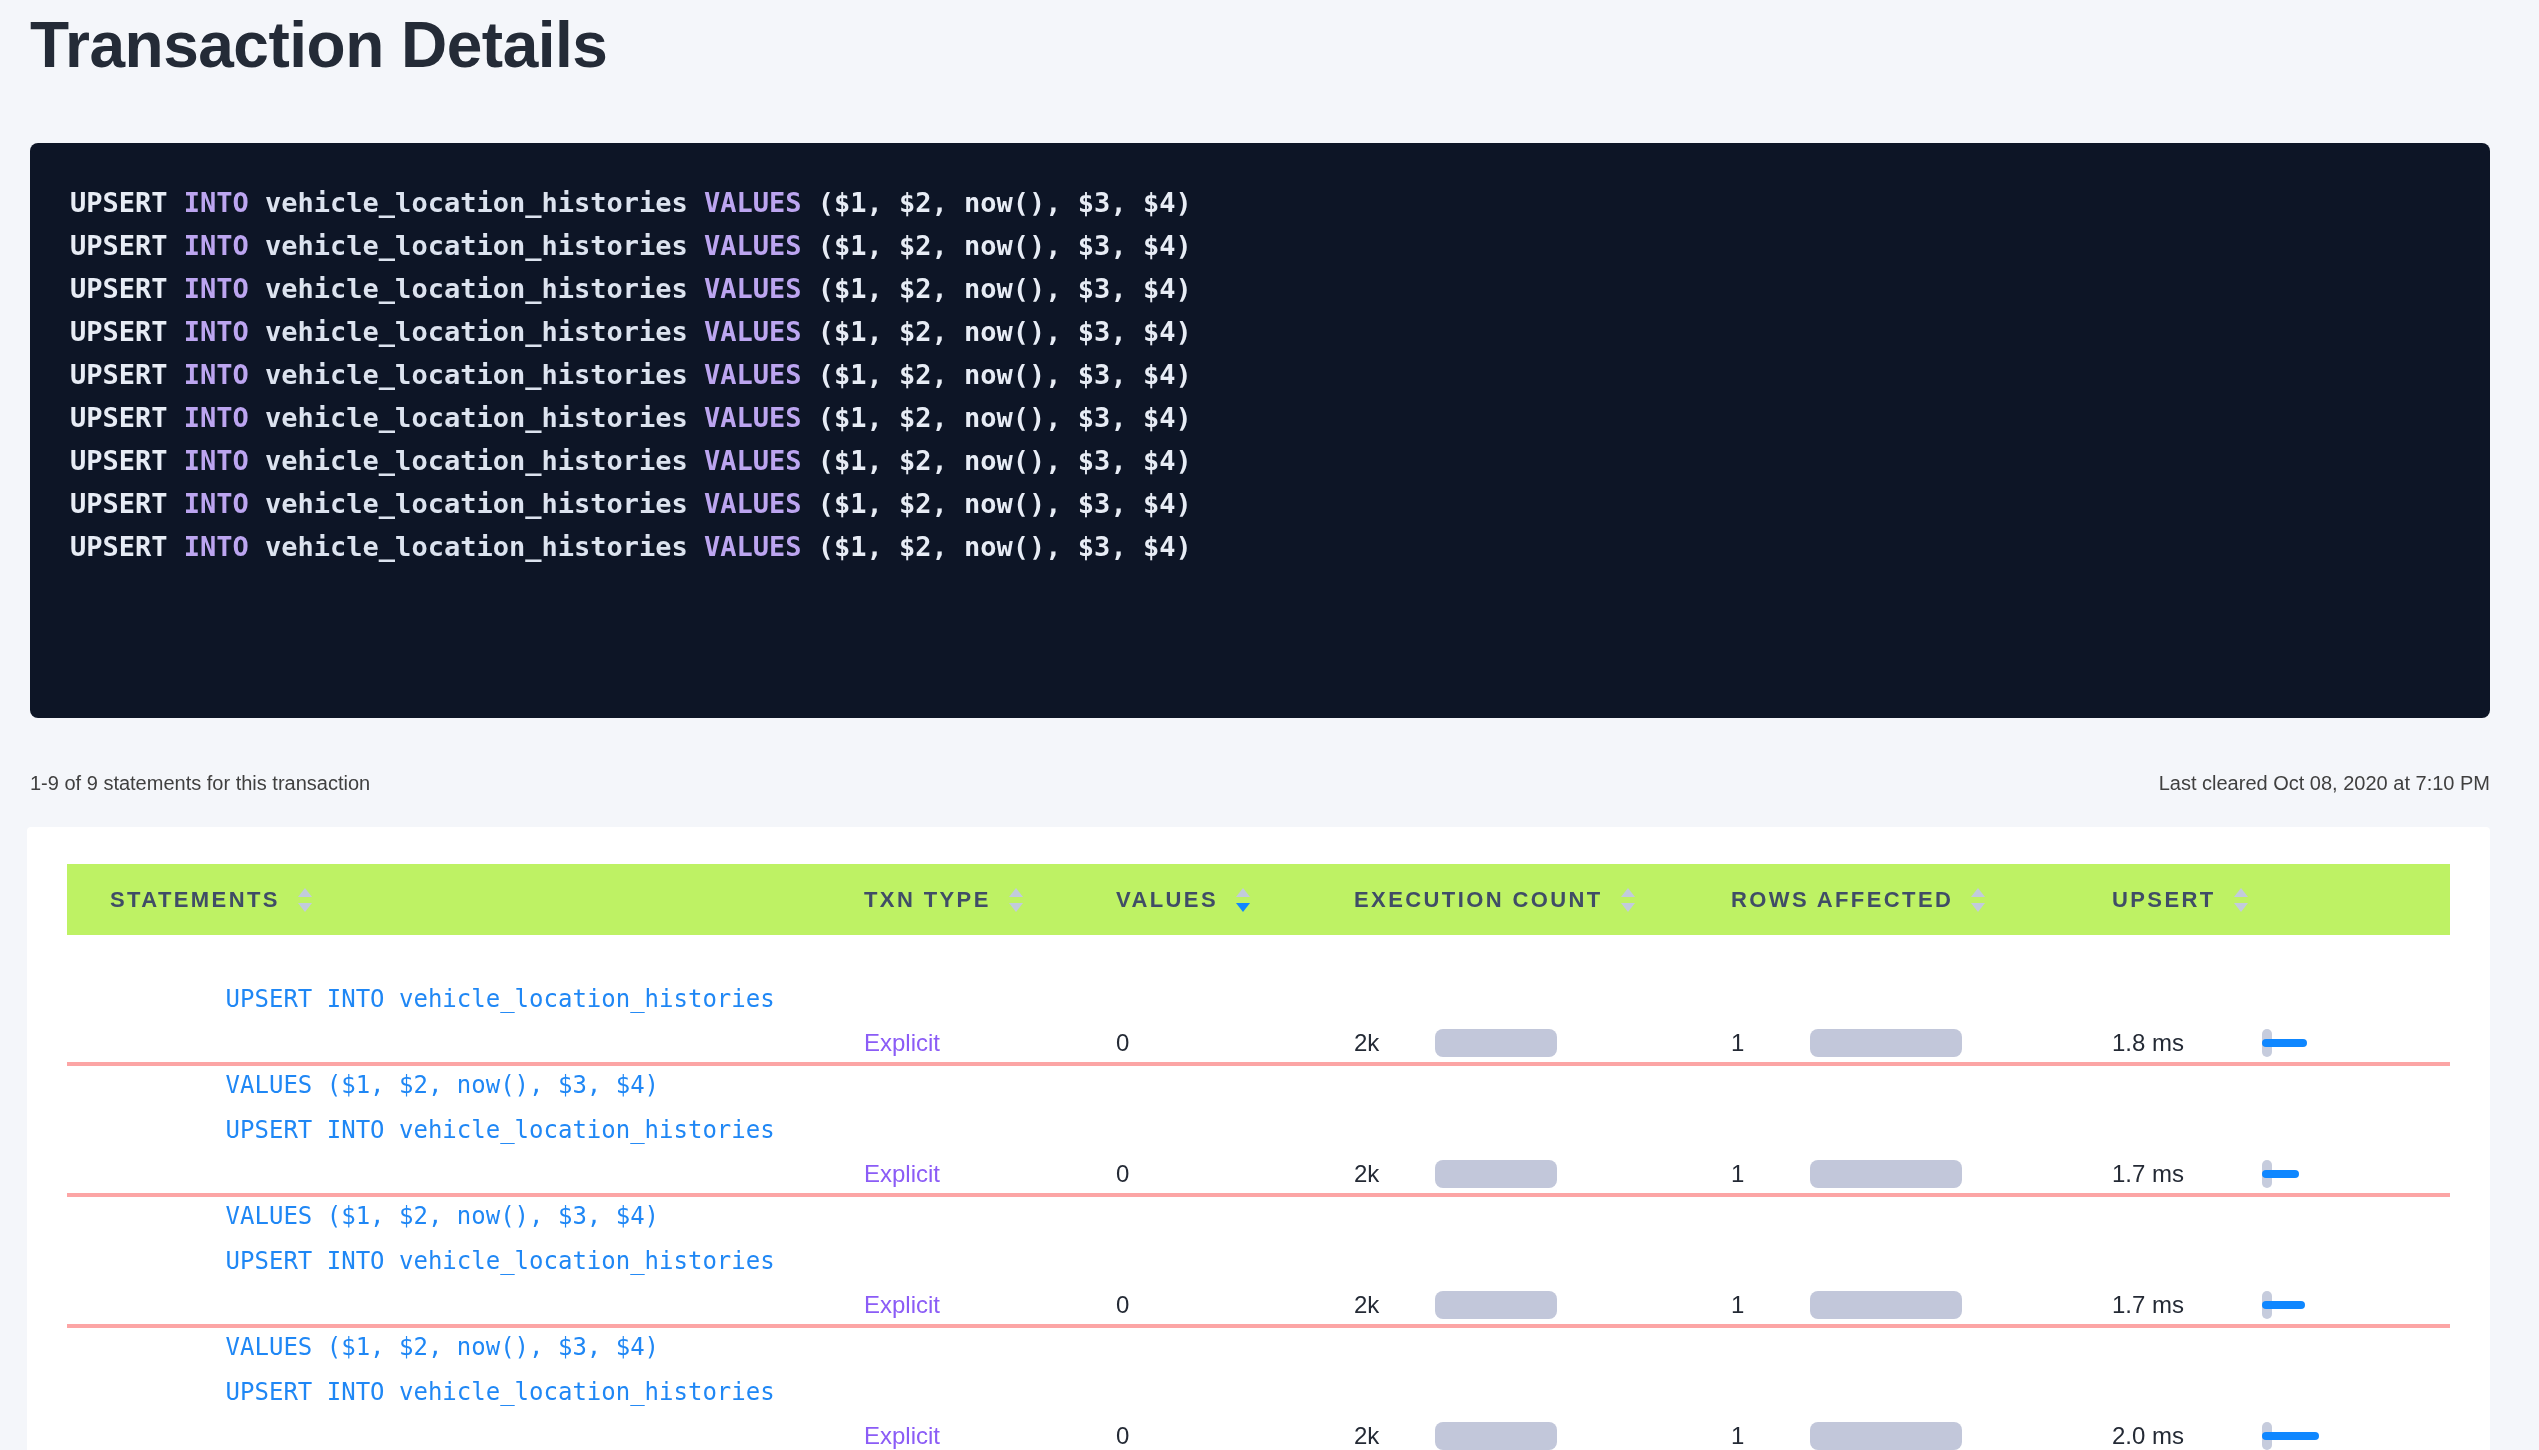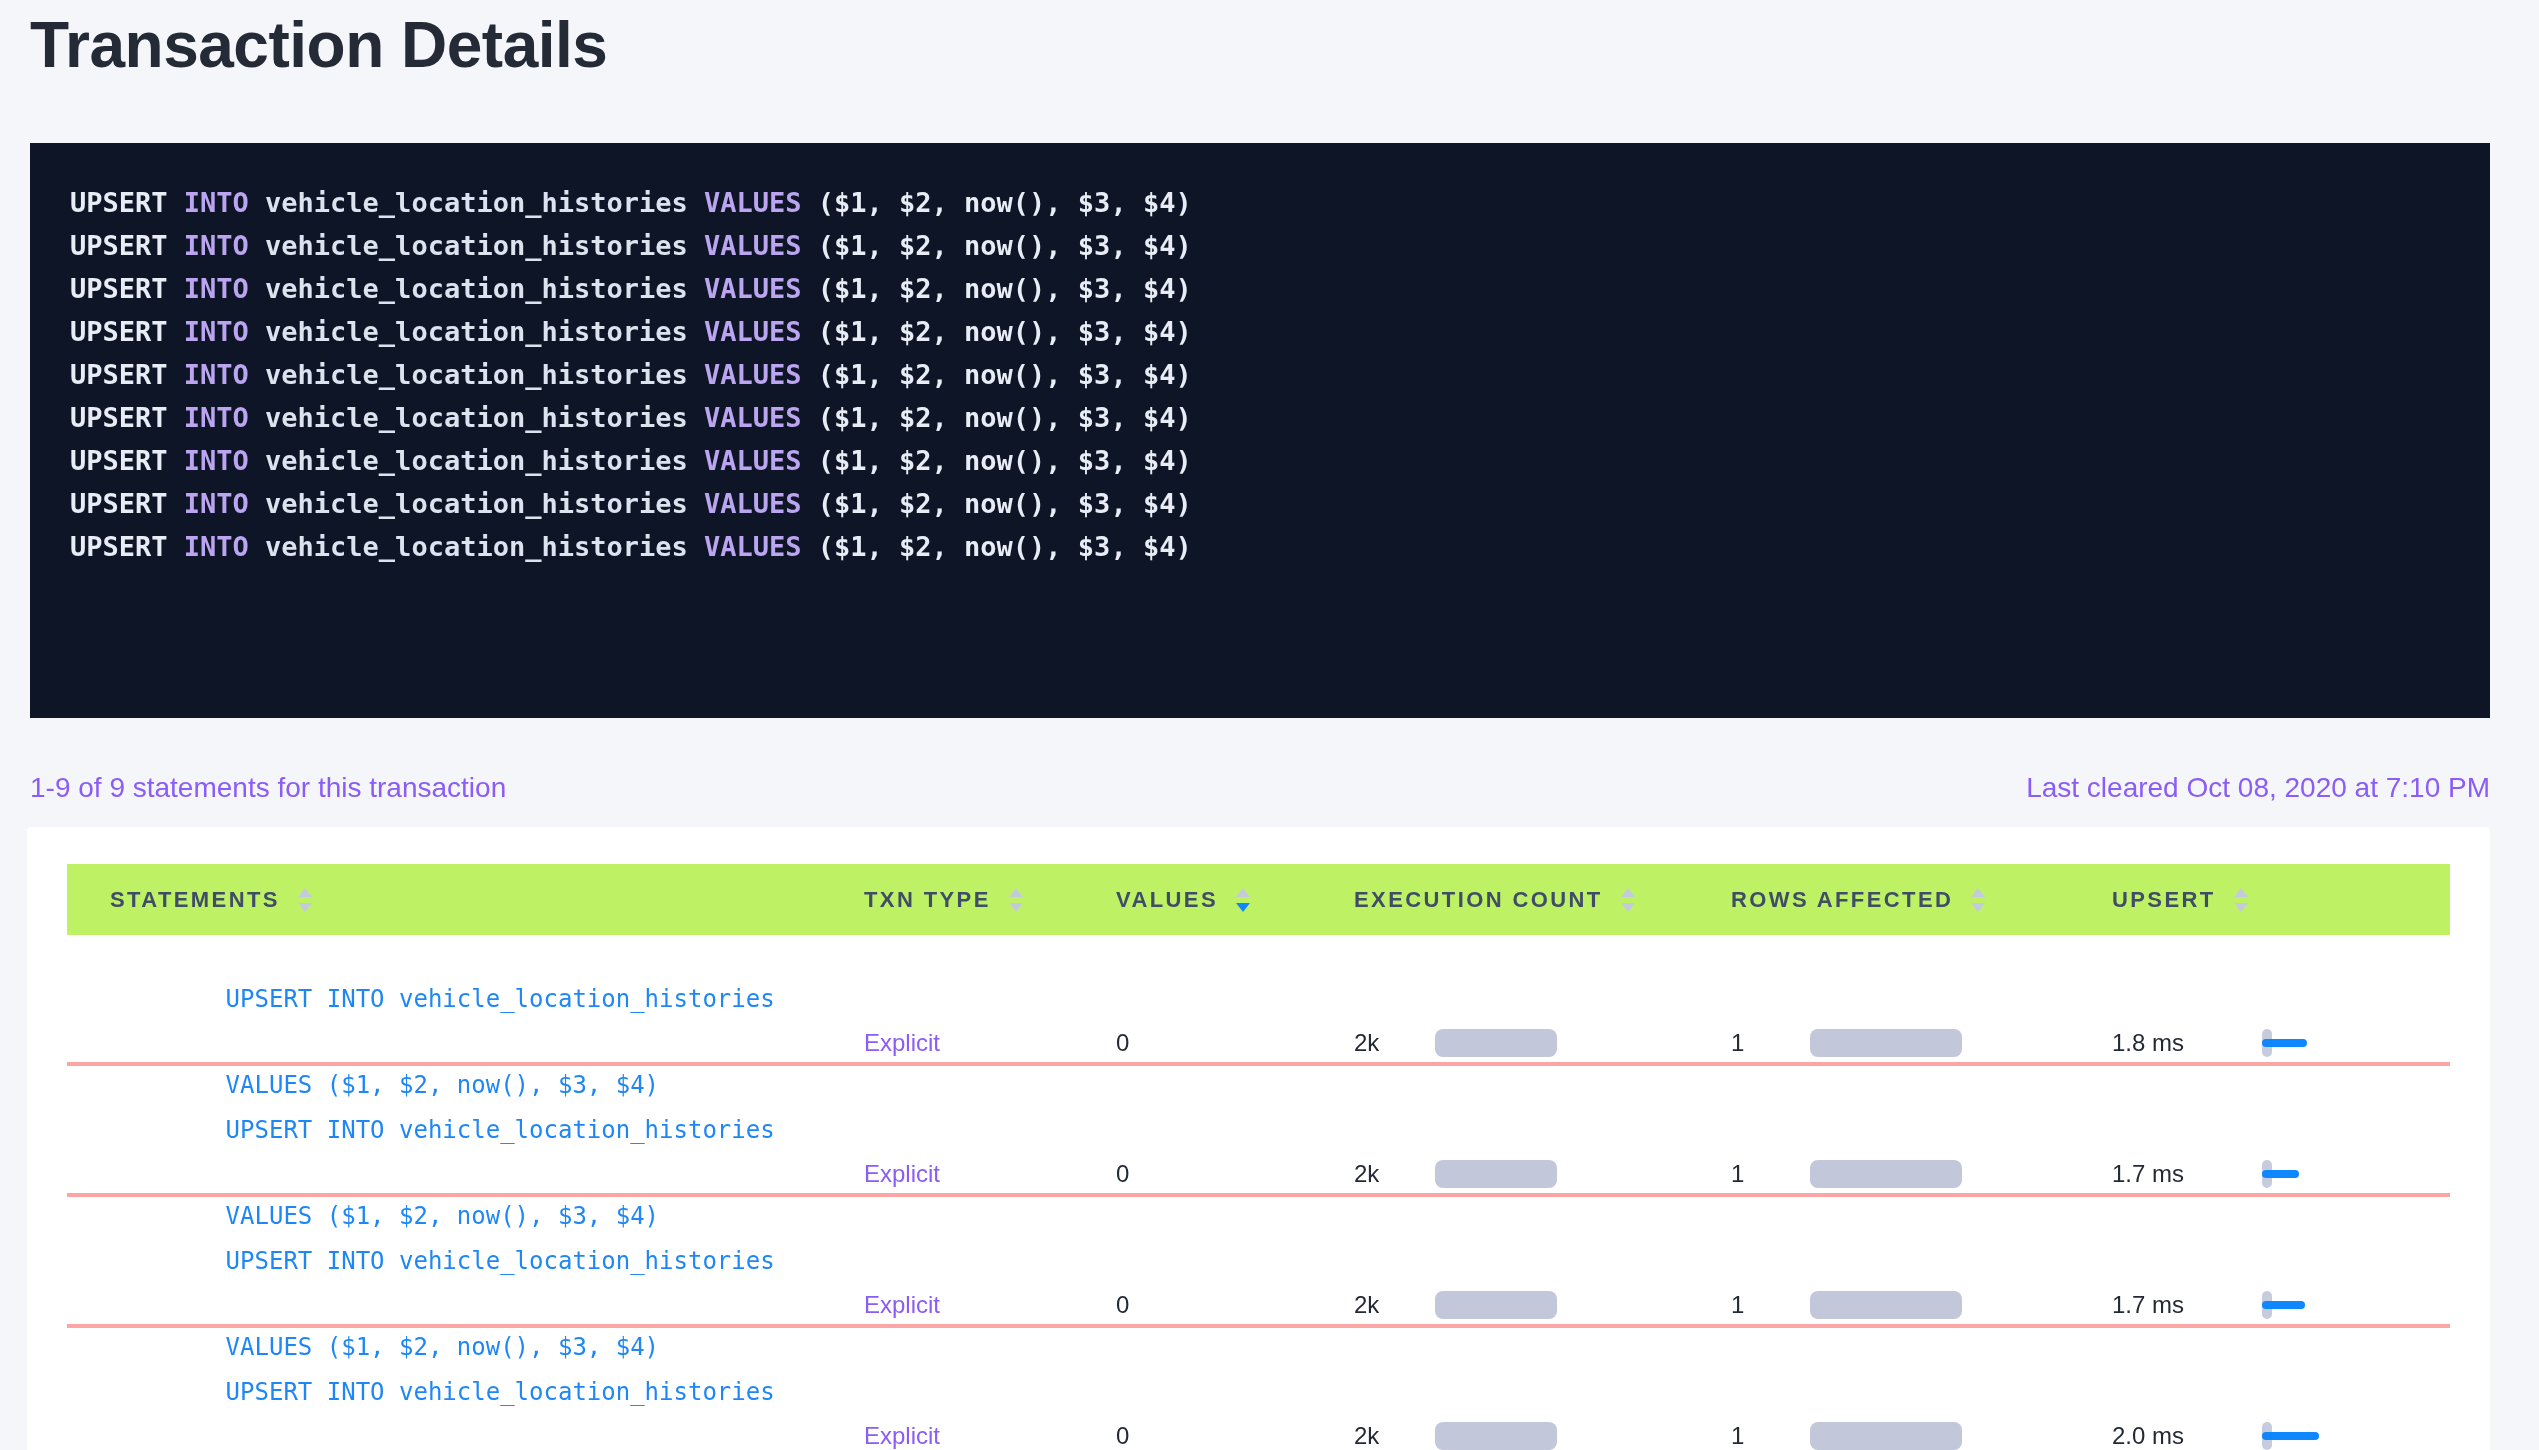--- a/index.html
+++ b/index.html
@@ -21,21 +21,21 @@
     letter-spacing: -0.5px;
     color: #242b37;
   }
 
   
   .codebox {
     position: absolute;
     left: 30px; top: 143px;
     width: 2460px; height: 575px;
     background: var(--code-bg, #0d1526);
-    border-radius: 0;
+    border-radius: 8px;
     padding: 38px 40px;
     overflow: hidden;
   }
   .code-line {
     font-family: "DejaVu Sans Mono", "Liberation Mono", monospace;
     font-size: 27px;
     font-weight: 700;
     line-height: 43px;
     white-space: pre;
     color: #e7ecf5;
@@ -45,22 +45,22 @@
   .code-line .tok-plain   { color: #e7ecf5; }
 
   
   .meta-row {
     position: absolute;
     left: 30px; top: 772px;
     width: 2460px;
     display: flex;
     justify-content: space-between;
     align-items: baseline;
-    font-size: 28px;
-    color: #8b5cf6;
+    font-size: 20px;
+    color: #404040;
   }
 
   
   .card {
     position: absolute;
     left: 27px; top: 827px;
     width: 2463px; height: 700px;
     background: #ffffff;
     border-radius: 4px 4px 0 0;
   }

